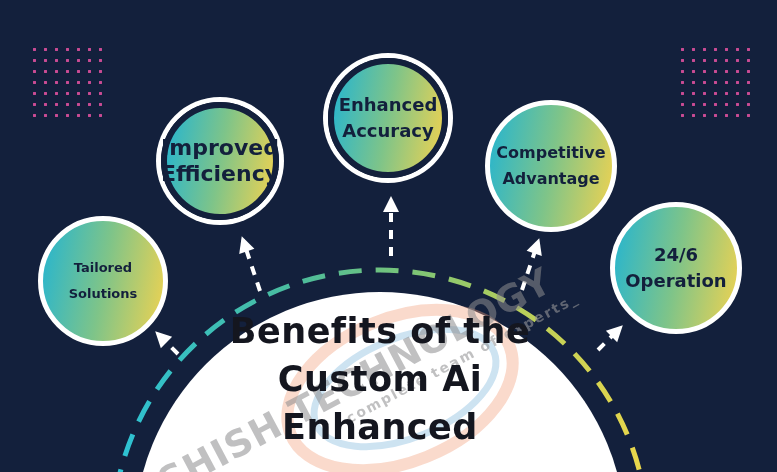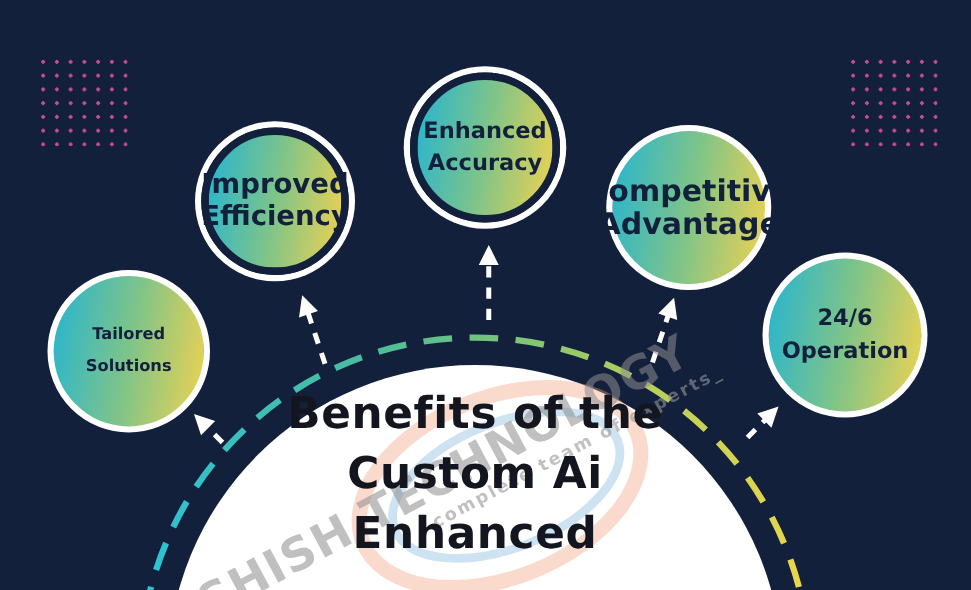--- a/index.html
+++ b/index.html
@@ -38,21 +38,21 @@
     display:flex;align-items:center;justify-content:center;text-align:center;
     font-weight:800;color:#13203c;
     background:linear-gradient(100deg,#2db6ca 5%,#7ec489 50%,#e5d156 95%);
   }
   .benefit span{white-space:pre-line;line-height:26px;}
   .simple{border:5px solid #ffffff;}
   .ringed{border:6px solid #13203c;box-shadow:0 0 0 5px #ffffff;}
   .b1{left:38px;top:216px;width:130px;height:130px;font-size:13px;}
   .b2{left:161px;top:102px;width:118px;height:118px;font-size:22px;}
   .b3{left:328px;top:58px;width:120px;height:120px;font-size:18px;}
-  .b4{left:485px;top:100px;width:132px;height:132px;font-size:24px;}
+  .b4{left:485px;top:100px;width:132px;height:132px;font-size:16px;}
   .b5{left:610px;top:202px;width:132px;height:132px;font-size:18px;}
 </style>
 </head>
 <body>
 
 <div class="stage">
 
   <div class="dots left"></div>
   <div class="dots right"></div>
 

